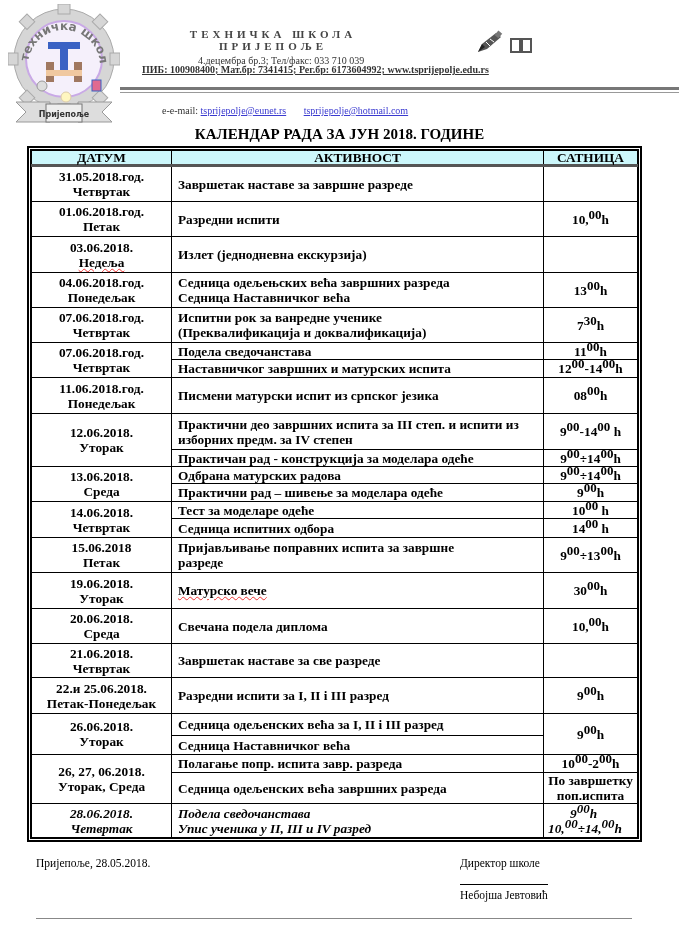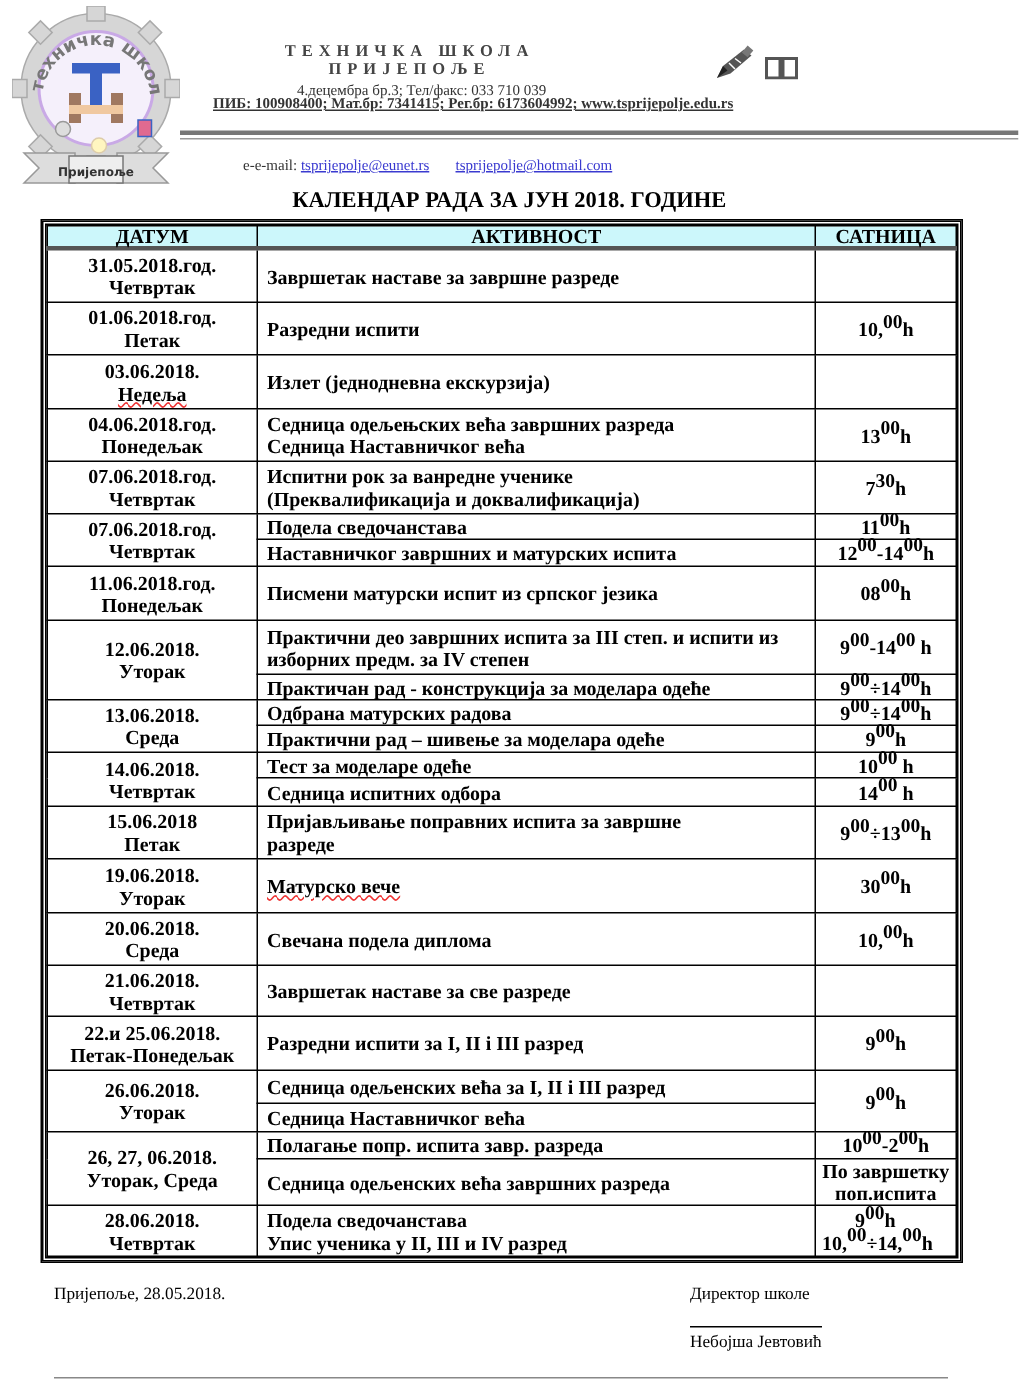--- a/index.html
+++ b/index.html
@@ -292,21 +292,21 @@
           <td class="act"><span>Полагање попр. испита завр. разреда</span></td>
           <td class="time"><span><span>10</span><span class="sup">00</span><span>-2</span><span class="sup">00</span><span>h</span></span></td>
         </tr>
         <tr style="height: 31px;">
           <td class="act"><span>Седница одељенских  већа завршних разреда</span></td>
           <td class="time">
             <div>По завршетку</div>
             <div>поп.испита</div>
           </td>
         </tr>
-        <tr style="height: 34px;">
+        <tr style="height: 34px; font-style: italic;">
           <td class="date">
             <div>28.06.2018.</div>
             <div>Четвртак</div>
           </td>
           <td class="act">
             <div>Подела сведочанстава</div>
             <div>Упис ученика у II, III и IV разред</div>
           </td>
           <td class="time" style="text-align: left;">
             <div style="padding-left: 22px;"><span><span>9</span><span class="sup">00</span><span>h</span></span></div>

